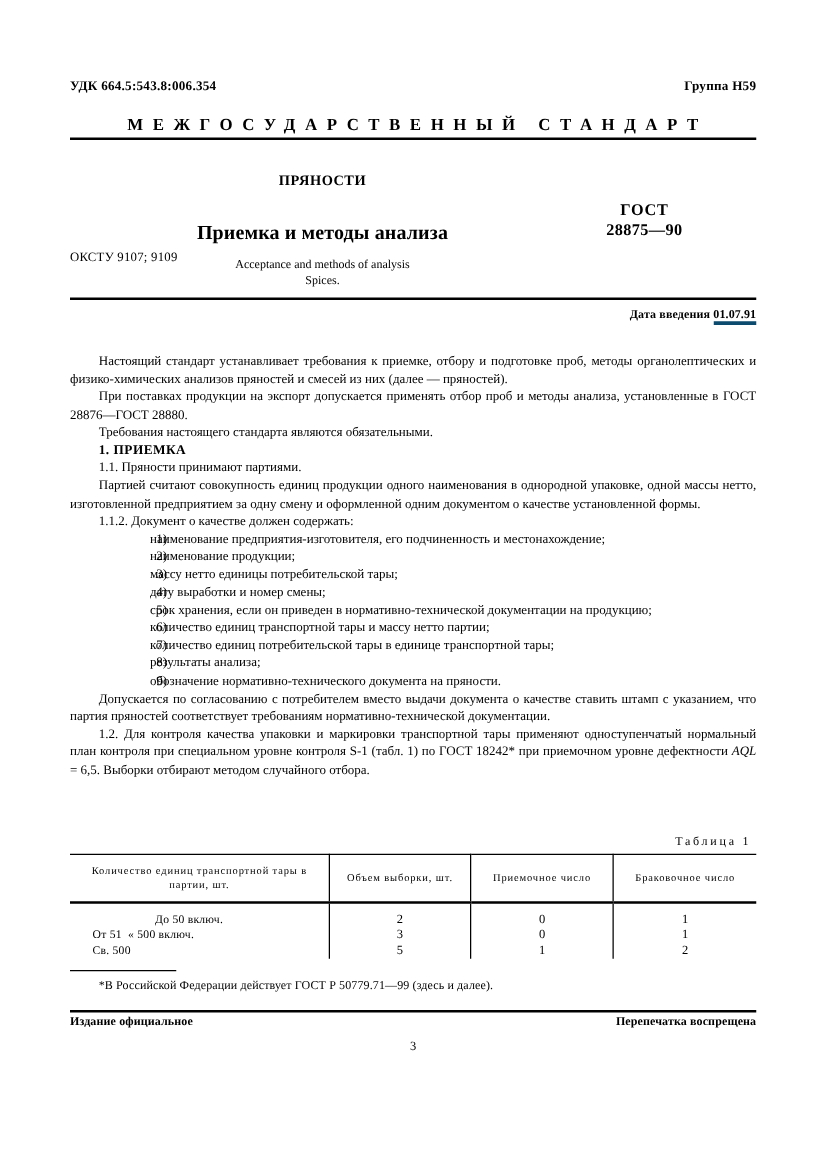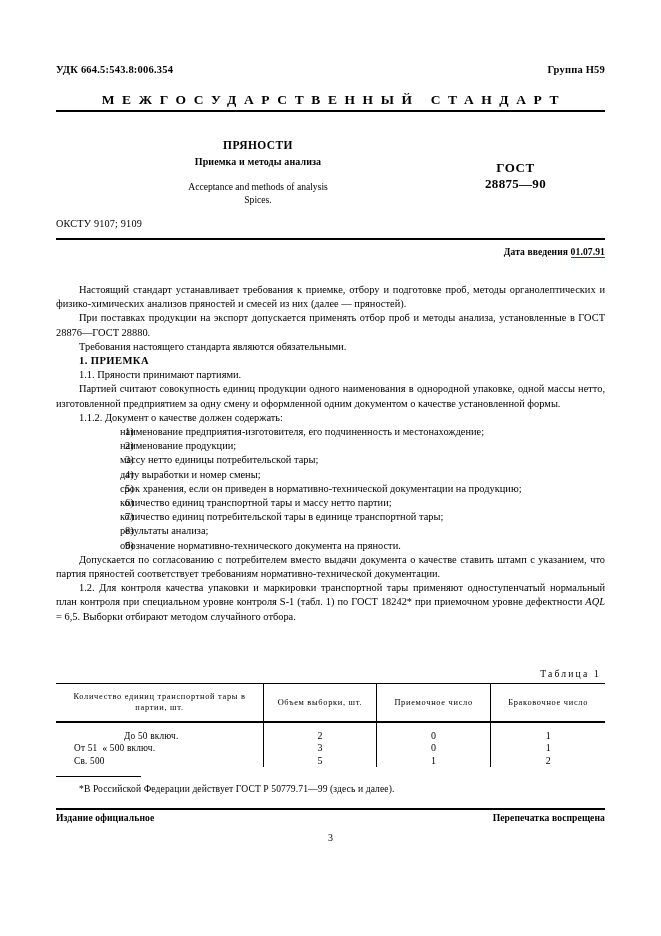--- a/index.html
+++ b/index.html
@@ -82,23 +82,23 @@
     text-align: center;
   }
   .t-main {
     font-size: 11.5px;
     font-weight: bold;
     letter-spacing: 0.4px;
     line-height: 14px;
     margin-top: 12px;
   }
   .t-sub {
-    font-size: 10px;
-    font-weight: bold;
-    margin-top: 3px;
+    font-size: 16px;
+    font-weight: bold;
+    margin-top: 28px;
     letter-spacing: 0.1px;
     line-height: 13px;
   }
   .t-eng {
     font-size: 9.6px;
     margin-top: 13px;
     line-height: 12.5px;
     font-weight: normal;
   }
   .title-right {
@@ -118,40 +118,40 @@
     font-size: 13px;
     font-weight: bold;
     letter-spacing: 0.3px;
     line-height: 16px;
   }
 
   
   .okstu {
     position: absolute;
     left: 0;
-    top: 218px;
+    top: 201px;
     font-size: 10.2px;
     letter-spacing: 0.2px;
   }
   .rule-okstu {
     position: absolute;
     left: 0;
     top: 238px;
     width: 549px;
     border-top: 2.2px solid #000;
   }
   .date-intro {
     position: absolute;
     right: 0;
     top: 246px;
     font-size: 9.6px;
     font-weight: bold;
     letter-spacing: 0.1px;
   }
-  .date-intro .dv { border-bottom: 1px solid #0c4a6e; text-align: right; }
+  .date-intro .dv { border-bottom: 3px solid #0c4a6e; text-align: right; }
 
   
   .body {
     position: absolute;
     left: 0;
     top: 283px;
     width: 549px;
     font-size: 10.4px;
     line-height: 14.2px;
     text-align: justify;

